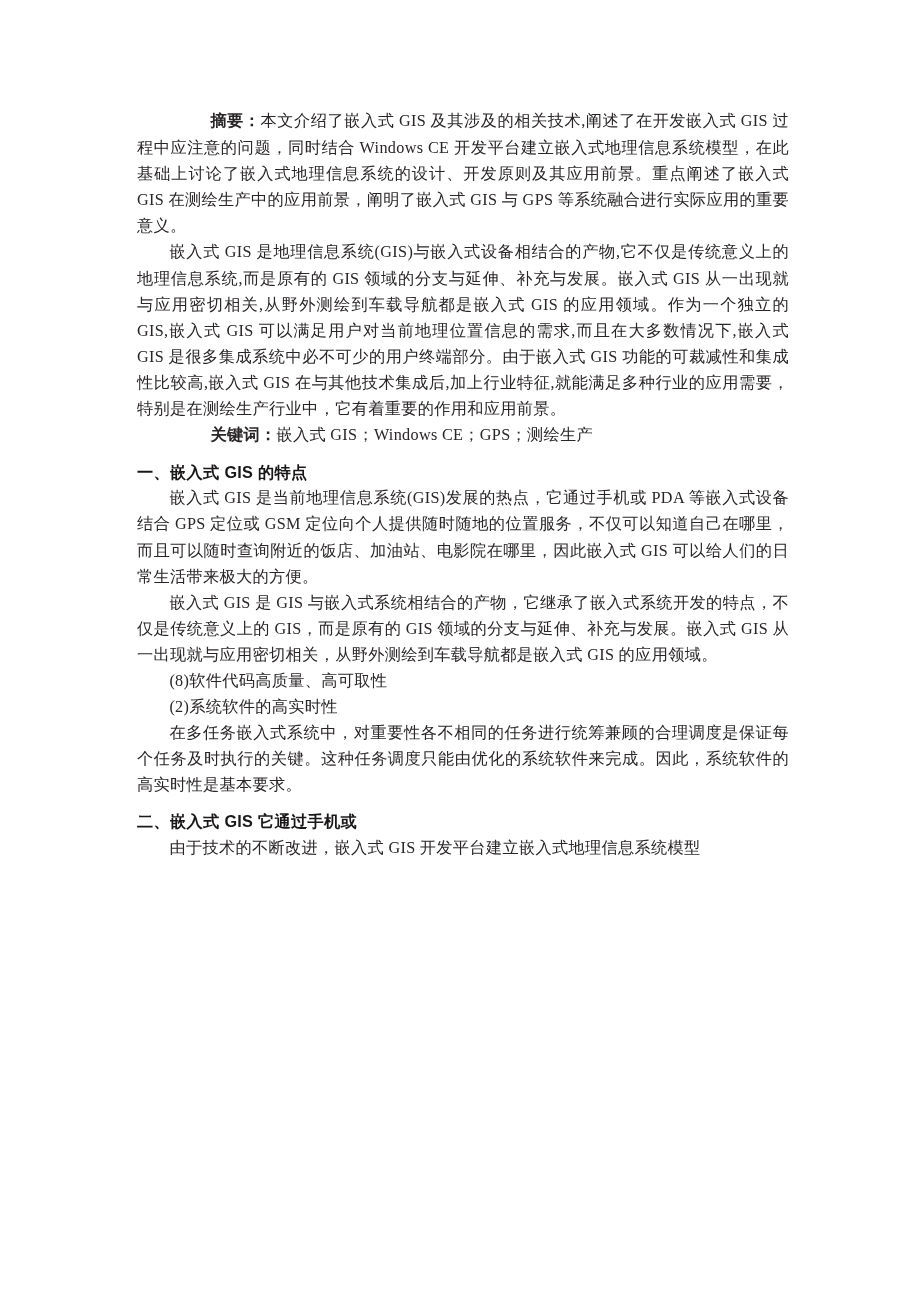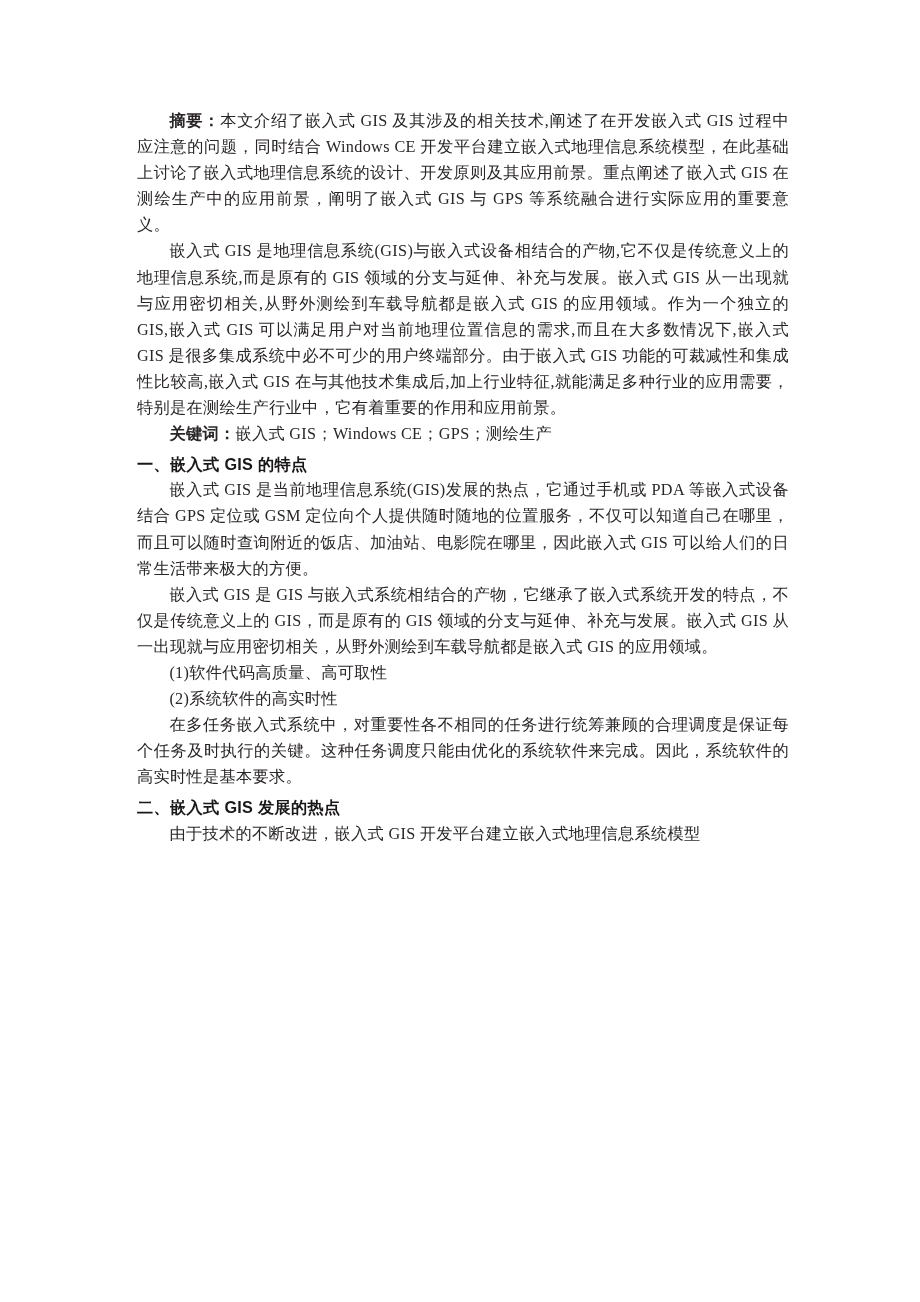--- a/index.html
+++ b/index.html
@@ -42,25 +42,26 @@
     font-size: 16.2px;
     line-height: 26.1px;
     font-weight: bold;
     text-align: left;
     text-indent: 0;
     letter-spacing: 0.02em;
     color: #1a1718;
     font-family: "Liberation Sans", "DejaVu Sans", sans-serif;
   }
   h2.heading.spaced-top {
-    margin-top: 4px;
+    margin-top: 10px;
   }
   .lead {
     font-weight: bold;
-    font-family: Liberation Serif, serif;
+    font-family: Liberation Mono, monospace;
+    margin-left: 41px;
   }
 </style>
 </head>
 <body>
 
 <div id="page">
   <div id="text-column">
 
     <p class="para"><span class="lead">摘要：</span><span>本文介绍了嵌入式 GIS 及其涉及的相关技术,阐述了在开发嵌入式 GIS 过程中应注意的问题，同时结合 Windows  CE 开发平台建立嵌入式地理信息系统模型，在此基础上讨论了嵌入式地理信息系统的设计、开发原则及其应用前景。重点阐述了嵌入式 GIS 在测绘生产中的应用前景，阐明了嵌入式 GIS 与 GPS 等系统融合进行实际应用的重要意义。</span></p>
 
@@ -68,28 +69,28 @@
 
     <p class="para"><span class="lead">关键词：</span><span>嵌入式 GIS；Windows CE；GPS；测绘生产</span></p>
 
     <h2 class="heading spaced-top">一、嵌入式 GIS 的特点</h2>
 
     <p class="para"><span>嵌入式 GIS 是当前地理信息系统(GIS)发展的热点，它通过手机或 PDA 等嵌入式设备结合 GPS 定位或 GSM 定位向个人提供随时随地的位置服务，不仅可以知道自己在哪里，而且可以随时查询附近的饭店、加油站、电影院在哪里，因此嵌入式 GIS 可以给人们的日常生活带来极大的方便。</span></p>
 
     <p class="para"><span>嵌入式 GIS 是 GIS 与嵌入式系统相结合的产物，它继承了嵌入式系统开发的特点，不仅是传统意义上的 GIS，而是原有的 GIS 领域的分支与延伸、补充与发展。嵌入式 GIS 从一出现就与应用密切相关，从野外测绘到车载导航都是嵌入式 GIS 的应用领域。</span></p>
 
 
-    <p class="para"><span>(1)软件代码高质量、高可取性</span></p>
+    <p class="para"><span>(8)软件代码高质量、高可取性</span></p>
 
 
     <p class="para"><span>(2)系统软件的高实时性</span></p>
 
     <p class="para"><span>在多任务嵌入式系统中，对重要性各不相同的任务进行统筹兼顾的合理调度是保证每个任务及时执行的关键。这种任务调度只能由优化的系统软件来完成。因此，系统软件的高实时性是基本要求。</span></p>
 
 
 
-    <h2 class="heading spaced-top">二、嵌入式 GIS  发展的热点</h2>
+    <h2 class="heading spaced-top">二、嵌入式 GIS  它通过手机或</h2>
 
 
     <p class="para noindent-last"><span>由于技术的不断改进，嵌入式 GIS 开发平台建立嵌入式地理信息系统模型</span></p>
 
   </div>
 </div>
 
 </body></html>

